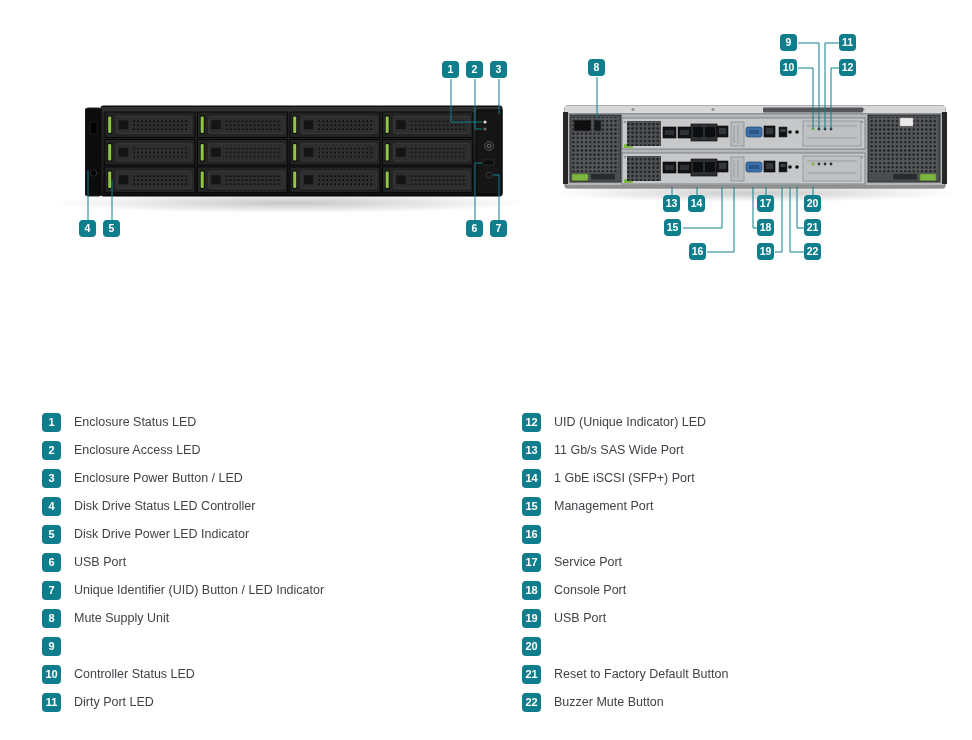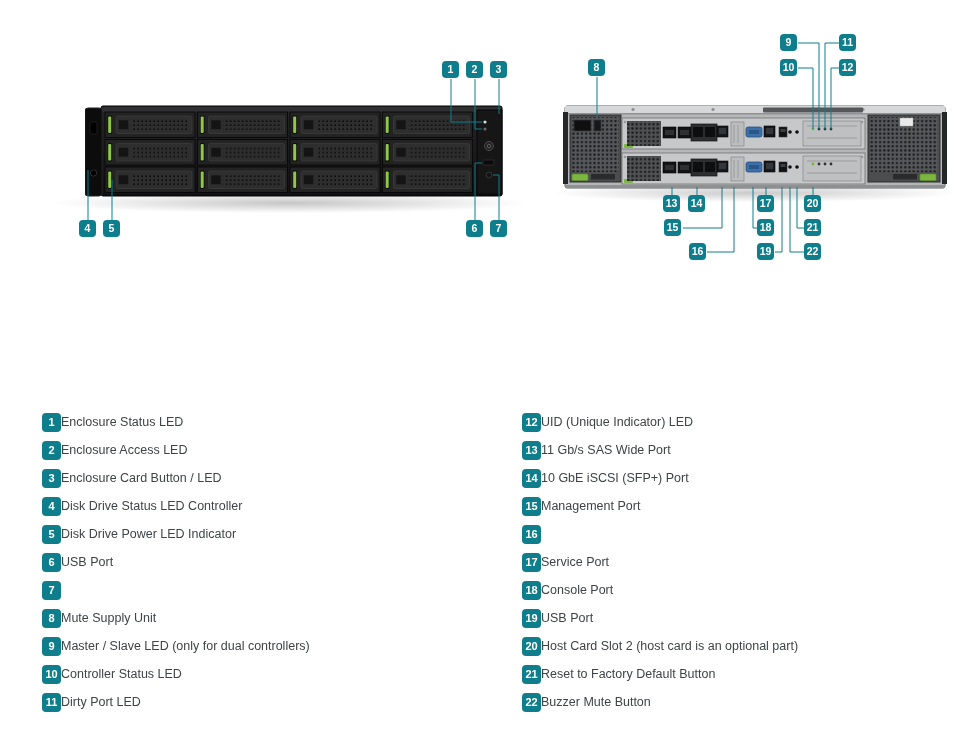--- a/index.html
+++ b/index.html
@@ -9,21 +9,21 @@
   .shadow{position:absolute;z-index:0}
   #lines{position:absolute;left:0;top:0;z-index:4;pointer-events:none}
   .callout{position:absolute;width:17px;height:17px;background:#0f7e8c;border-radius:4px;
            color:#fff;font-size:10.5px;font-weight:bold;display:flex;align-items:center;
            justify-content:center;z-index:5;line-height:1}
   .legend-col{position:absolute;top:408px;z-index:2}
   .legend-row{display:flex;align-items:center;height:28px}
   .legend-badge{width:19px;height:19px;background:#0f7e8c;border-radius:4px;color:#fff;
                 font-size:11px;font-weight:bold;display:flex;align-items:center;
                 justify-content:center;flex:0 0 19px;line-height:1}
-  .legend-label{font-size:12.5px;color:#3f4347;white-space:nowrap}
+  .legend-label{margin-left:13px;font-size:12.5px;color:#3f4347;white-space:nowrap}
 </style>
 </head>
 <body>
 
 <div class="shadow" style="left:55px;top:193px;width:470px;height:20px;
             background:radial-gradient(ellipse at center, rgba(50,50,50,0.28), rgba(50,50,50,0) 72%)"></div>
 <div class="shadow" style="left:555px;top:184px;width:400px;height:18px;
             background:radial-gradient(ellipse at center, rgba(50,50,50,0.26), rgba(50,50,50,0) 72%)"></div>
 
 <svg class="illus" style="left:85px;top:100px" width="420" height="100" viewBox="0 0 420 100">
@@ -209,44 +209,44 @@
   <div class="legend-row">
       <div class="legend-badge">1</div>
       <div class="legend-label">Enclosure Status LED</div>
     </div>
   <div class="legend-row">
       <div class="legend-badge">2</div>
       <div class="legend-label">Enclosure Access LED</div>
     </div>
   <div class="legend-row">
       <div class="legend-badge">3</div>
-      <div class="legend-label">Enclosure Card Button / LED</div>
+      <div class="legend-label">Enclosure Power Button / LED</div>
     </div>
   <div class="legend-row">
       <div class="legend-badge">4</div>
       <div class="legend-label">Disk Drive Status LED Controller</div>
     </div>
   <div class="legend-row">
       <div class="legend-badge">5</div>
       <div class="legend-label">Disk Drive Power LED Indicator</div>
     </div>
   <div class="legend-row">
       <div class="legend-badge">6</div>
       <div class="legend-label">USB Port</div>
     </div>
   <div class="legend-row">
       <div class="legend-badge">7</div>
+      <div class="legend-label">Unique Identifier (UID) Button / LED Indicator</div>
     </div>
   <div class="legend-row">
       <div class="legend-badge">8</div>
       <div class="legend-label">Mute Supply Unit</div>
     </div>
   <div class="legend-row">
       <div class="legend-badge">9</div>
-      <div class="legend-label">Master / Slave LED (only for dual controllers)</div>
     </div>
   <div class="legend-row">
       <div class="legend-badge">10</div>
       <div class="legend-label">Controller Status LED</div>
     </div>
   <div class="legend-row">
       <div class="legend-badge">11</div>
       <div class="legend-label">Dirty Port LED</div>
     </div>
 </div>
@@ -255,21 +255,21 @@
   <div class="legend-row">
       <div class="legend-badge">12</div>
       <div class="legend-label">UID (Unique Indicator) LED</div>
     </div>
   <div class="legend-row">
       <div class="legend-badge">13</div>
       <div class="legend-label">11 Gb/s SAS Wide Port</div>
     </div>
   <div class="legend-row">
       <div class="legend-badge">14</div>
-      <div class="legend-label">10 GbE iSCSI (SFP+) Port</div>
+      <div class="legend-label">1 GbE iSCSI (SFP+) Port</div>
     </div>
   <div class="legend-row">
       <div class="legend-badge">15</div>
       <div class="legend-label">Management Port</div>
     </div>
   <div class="legend-row">
       <div class="legend-badge">16</div>
     </div>
   <div class="legend-row">
       <div class="legend-badge">17</div>
@@ -278,21 +278,20 @@
   <div class="legend-row">
       <div class="legend-badge">18</div>
       <div class="legend-label">Console Port</div>
     </div>
   <div class="legend-row">
       <div class="legend-badge">19</div>
       <div class="legend-label">USB Port</div>
     </div>
   <div class="legend-row">
       <div class="legend-badge">20</div>
-      <div class="legend-label">Host Card Slot 2 (host card is an optional part)</div>
     </div>
   <div class="legend-row">
       <div class="legend-badge">21</div>
       <div class="legend-label">Reset to Factory Default Button</div>
     </div>
   <div class="legend-row">
       <div class="legend-badge">22</div>
       <div class="legend-label">Buzzer Mute Button</div>
     </div>
 </div>

